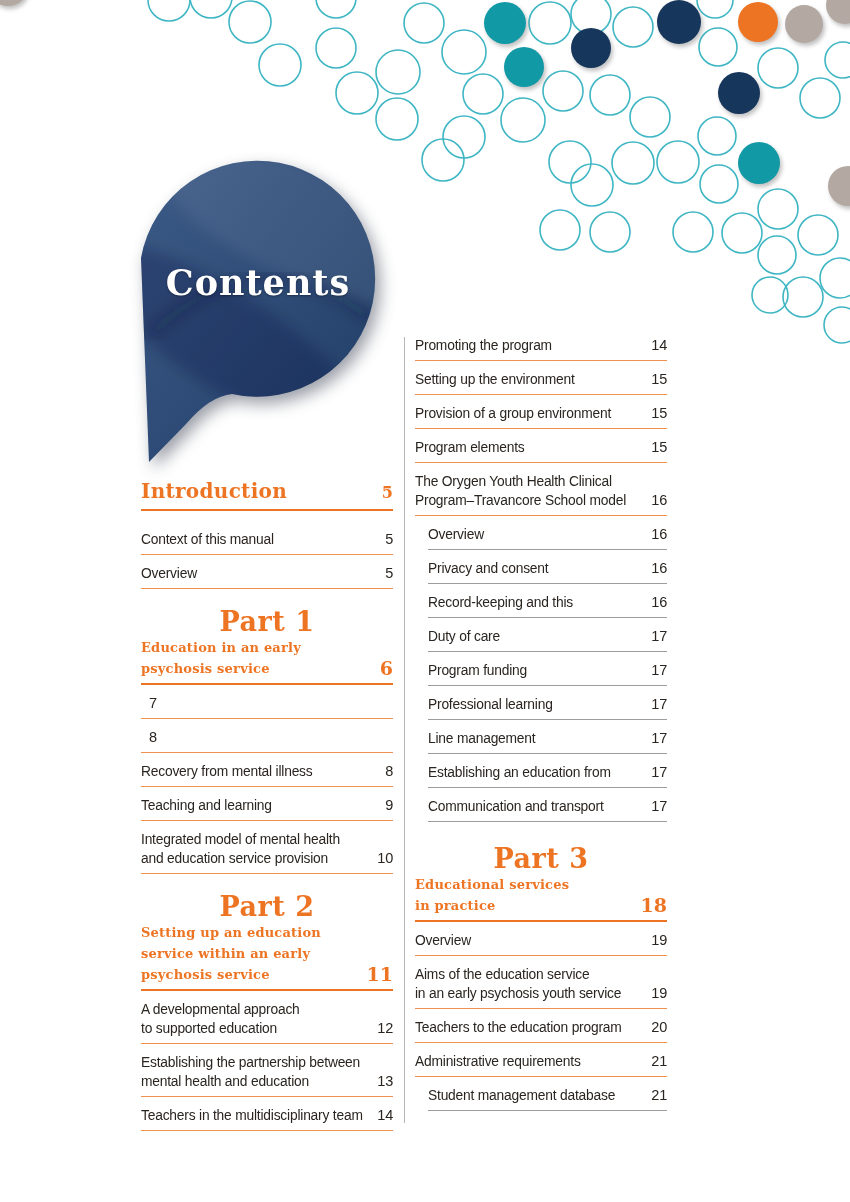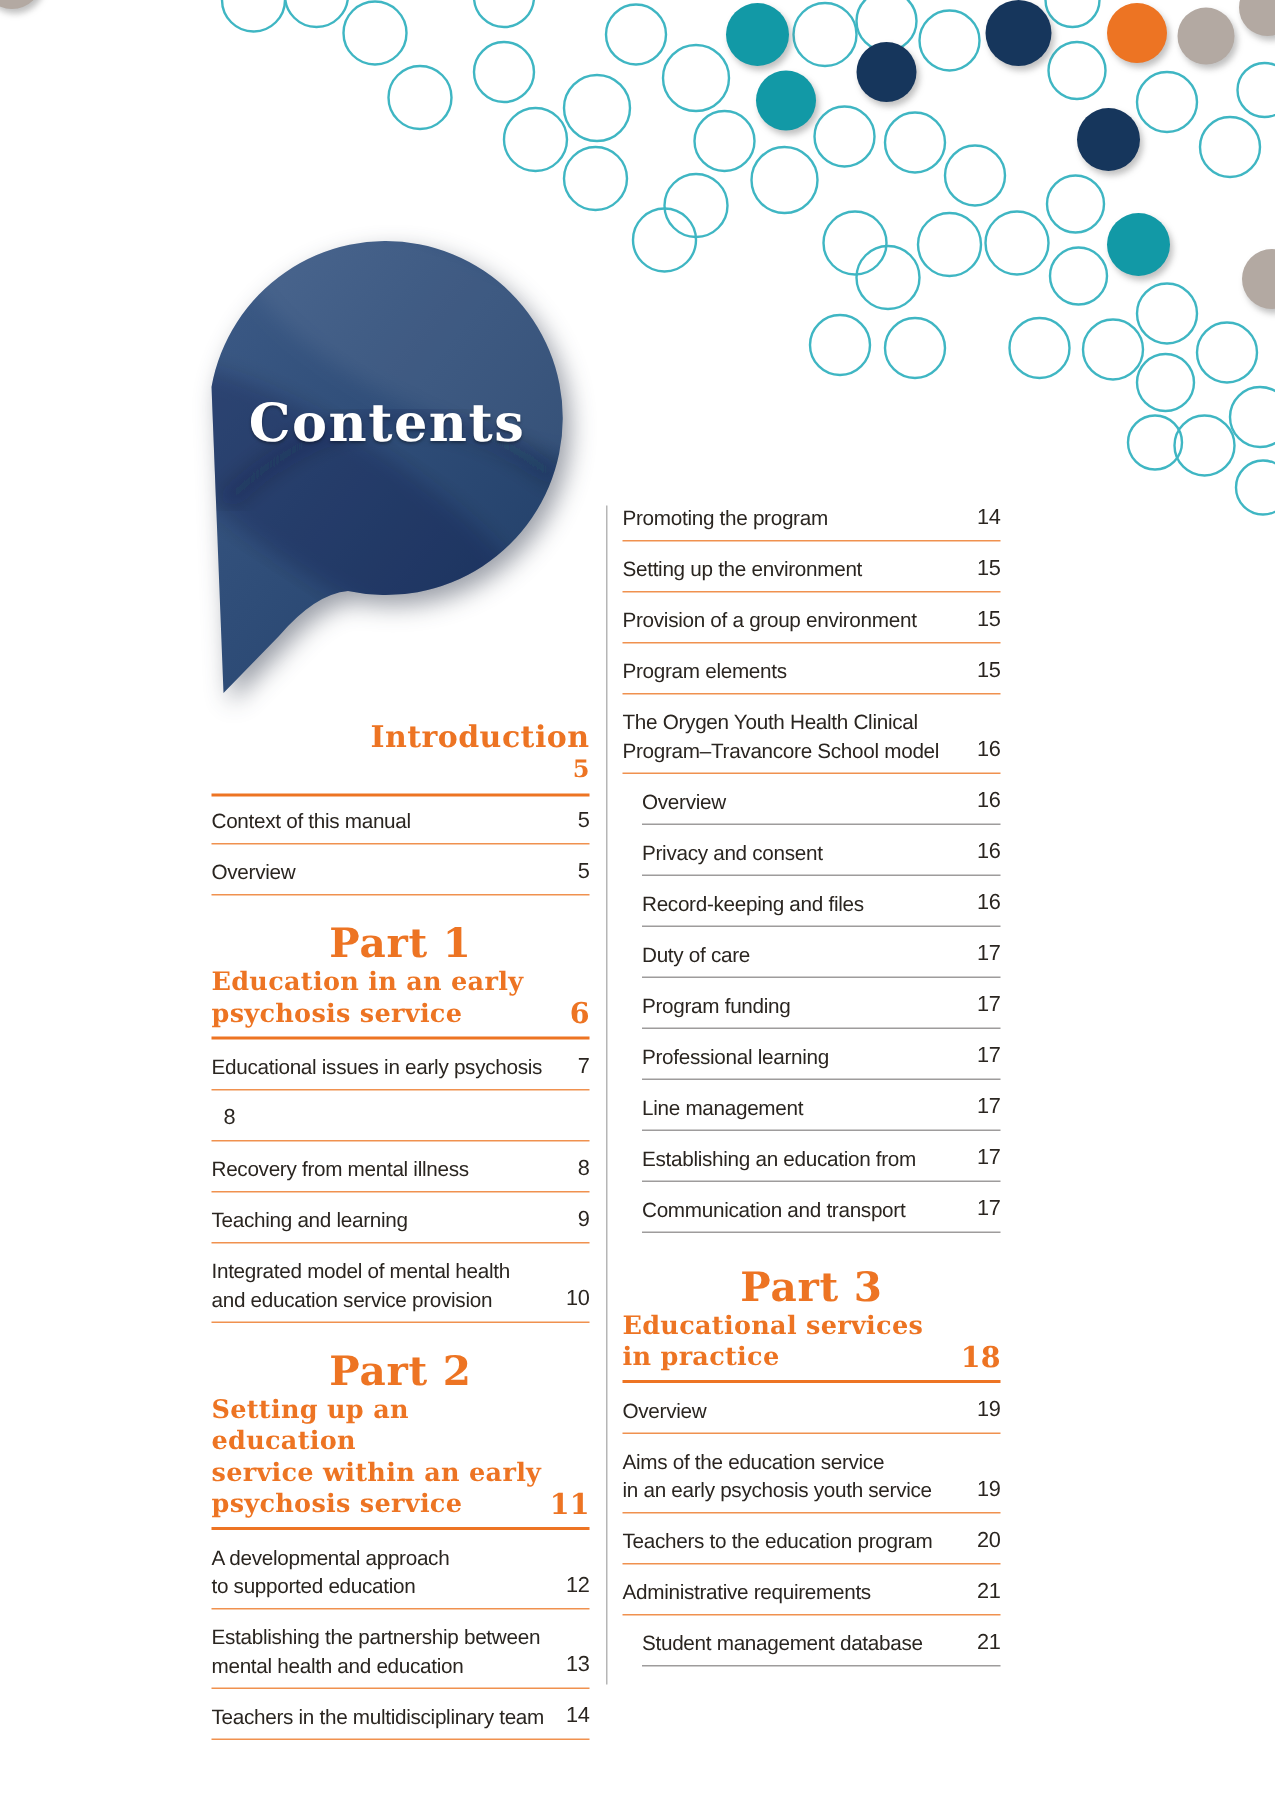--- a/index.html
+++ b/index.html
@@ -20,39 +20,39 @@
     position:absolute;left:143px;top:263px;width:230px;text-align:center;
     font-family:"DejaVu Serif",serif;font-weight:bold;font-size:35px;line-height:40px;
     color:#ffffff;letter-spacing:1px;text-shadow:0 1px 2px rgba(0,0,0,0.35);
   }
   .divider{position:absolute;left:404px;top:337px;width:1px;height:786px;background:var(--divider,#B6B6B6);}
   .col{position:absolute;width:252px;}
   .col.left{left:141px;top:479px;}
   .col.right{left:415px;top:336px;}
   
   .intro{
-    display:flex;justify-content:flex-start;align-items:flex-end;
-    border-bottom:2.5px solid var(--orange,#ED7423);padding-bottom:6px;margin-bottom:7px;flex-direction:column;
+    display:flex;justify-content:space-between;align-items:flex-end;
+    border-bottom:2.5px solid var(--orange,#ED7423);padding-bottom:6px;margin-bottom:19px;
   }
   .hlabel{
     font-family:"DejaVu Serif",serif;font-weight:bold;font-size:20px;line-height:24px;
     color:var(--orange,#ED7423);letter-spacing:.3px;
   }
   .hpage{font-family:"DejaVu Serif",serif;font-weight:bold;font-size:16px;line-height:20px;color:var(--orange,#ED7423);}
   .hpage.big{font-size:19px;line-height:21px;}
   
   .part{margin-top:18px;border-bottom:2.5px solid var(--orange,#ED7423);padding-bottom:4px;margin-bottom:9px;}
   .col.right .part{margin-top:22px;}
   .kicker{
     font-family:"DejaVu Serif",serif;font-weight:bold;font-size:27px;line-height:30px;
     color:var(--orange,#ED7423);letter-spacing:.5px;text-align:center;
   }
   .pline{display:flex;justify-content:space-between;align-items:flex-end;}
   .ptl{
-    font-family:"DejaVu Serif",serif;font-weight:bold;font-size:17px;line-height:21px;
+    font-family:"DejaVu Serif",serif;font-weight:bold;font-size:13px;line-height:21px;
     color:var(--orange,#ED7423);letter-spacing:.2px;
   }
   
   .row{
     display:flex;justify-content:space-between;align-items:flex-end;
     border-bottom:1.5px solid var(--orange-rule,#F09050);
     padding-bottom:5px;margin-bottom:9px;
     font-size:13.8px;letter-spacing:-0.2px;color:var(--text,#2a2520);
   }
   .row .lbl{line-height:19px;}
@@ -171,21 +171,20 @@
 
     <div class="part">
       <div class="kicker">Part 1</div>
       <div class="pline">
         <span class="ptl"><span>Education in an early</span><br><span>psychosis service</span></span>
         <span class="hpage big">6</span>
       </div>
     </div>
 
     <div class="row">
-      <span class="lbl"><span>Educational issues in early psychosis</span></span>
       <span class="pg">7</span>
     </div>
     <div class="row">
       <span class="pg">8</span>
     </div>
     <div class="row">
       <span class="lbl"><span>Recovery from mental illness</span></span>
       <span class="pg">8</span>
     </div>
     <div class="row">
@@ -244,21 +243,21 @@
 
     <div class="row sub">
       <span class="lbl"><span>Overview</span></span>
       <span class="pg">16</span>
     </div>
     <div class="row sub">
       <span class="lbl"><span>Privacy and consent</span></span>
       <span class="pg">16</span>
     </div>
     <div class="row sub">
-      <span class="lbl"><span>Record-keeping and files</span></span>
+      <span class="lbl"><span>Record-keeping and this</span></span>
       <span class="pg">16</span>
     </div>
     <div class="row sub">
       <span class="lbl"><span>Duty of care</span></span>
       <span class="pg">17</span>
     </div>
     <div class="row sub">
       <span class="lbl"><span>Program funding</span></span>
       <span class="pg">17</span>
     </div>

